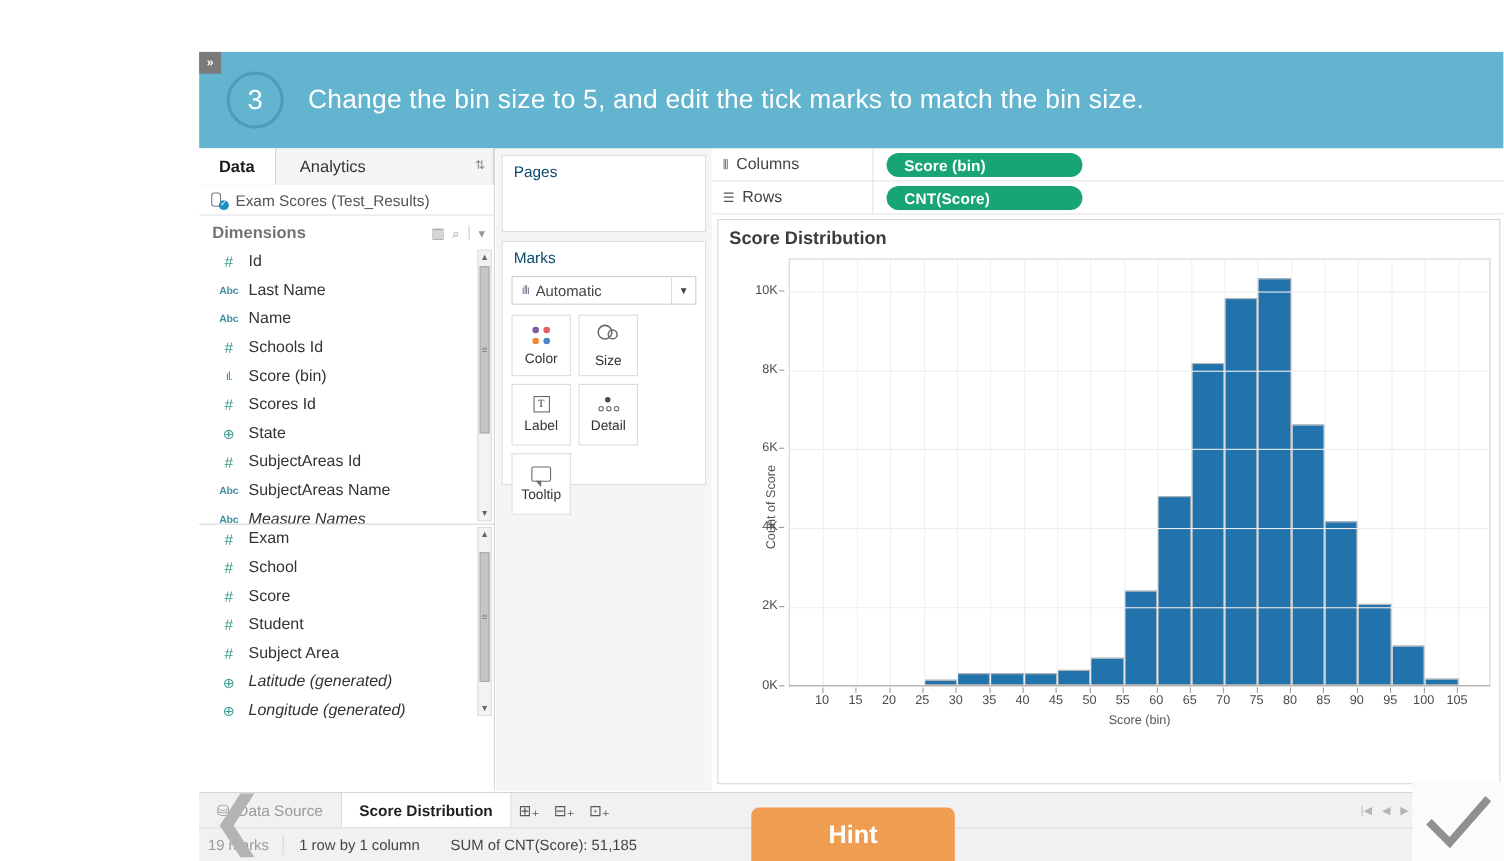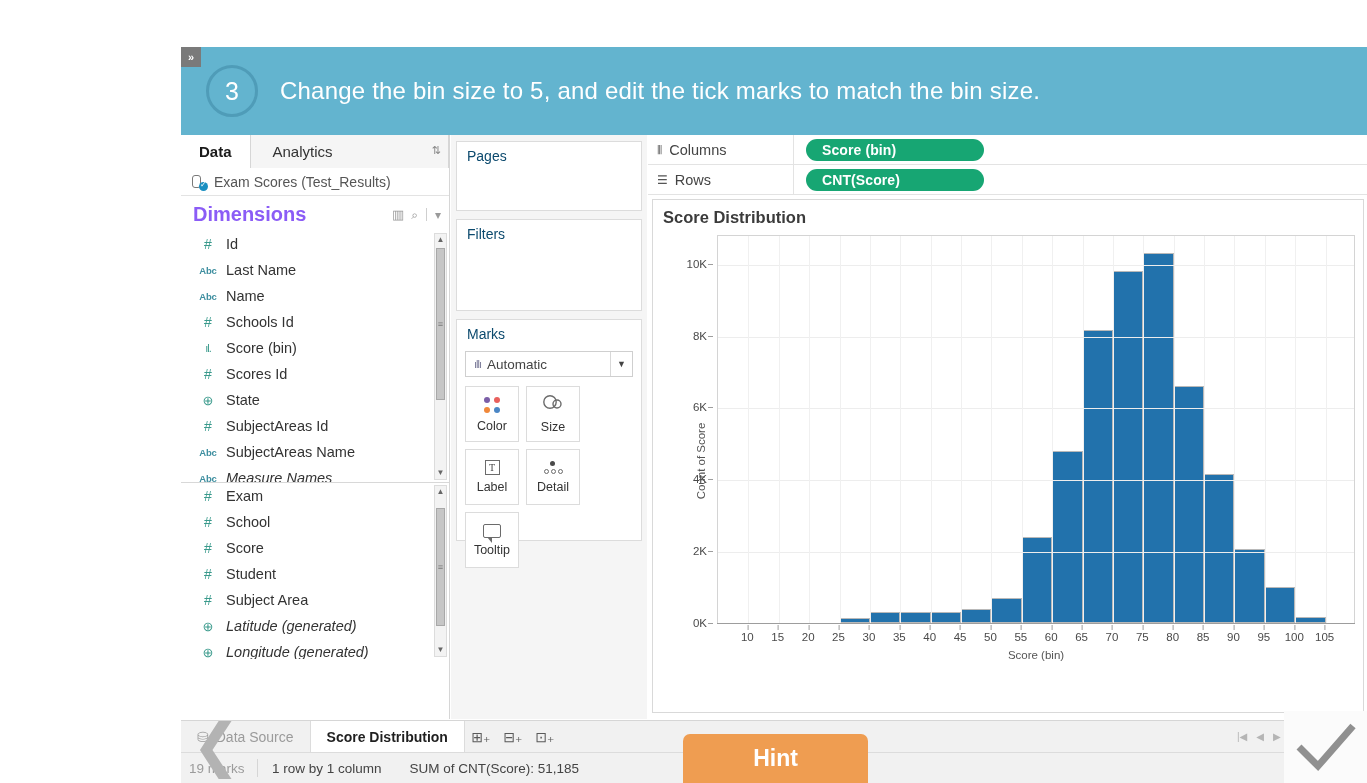--- a/index.html
+++ b/index.html
@@ -89,21 +89,21 @@
   }
   .ds-icon .chk::after {
     content: "✓"; position: absolute; left: 1px; top: -3px;
     font-size: 8px; color: #fff; line-height: 11px;
   }
 
   .section-head {
     display: flex; align-items: center; justify-content: space-between;
     padding: 7px 8px 5px 12px;
   }
-  .section-head .title { font-size: 20px; font-weight: bold; color: #8b5cf6; }
+  .section-head .title { font-size: 15px; font-weight: bold; color: #737373; }
   .section-head .tools { display: flex; align-items: center; gap: 8px; color: #9a9a9a; font-size: 12px; }
   .grid-ic { letter-spacing: -1px; font-size: 13px; color: #9a9a9a; }
   .sep-v { width: 1px; height: 13px; background: #cfcfcf; }
 
   .field-list { position: relative; }
   .field-row {
     display: flex; align-items: center; gap: 9px;
     height: 26px; padding-left: 18px; font-size: 14.5px; color: #333;
   }
   .f-ico { width: 18px; text-align: center; flex: none; font-size: 12px; color: #3a9a8c; }
@@ -415,23 +415,20 @@
           <div class="arw up">▲</div>
           <div class="thumb" style="top:22px;height:118px;"></div>
           <div class="arw dn">▼</div>
         </div>
       </div>
     </div>
 
     <div class="pane-cards">
       <div class="card pages">
         <div class="card-title">Pages</div>
-      </div>
-      <div class="card filters">
-        <div class="card-title">Filters</div>
       </div>
       <div class="card marks">
         <div class="card-title">Marks</div>
         <div class="mark-type">
           <span class="mt-ico">ıllı</span>
           <span>Automatic</span>
           <span class="mt-caret">▼</span>
         </div>
         <div class="mark-btns">
           <div class="mbtn">

